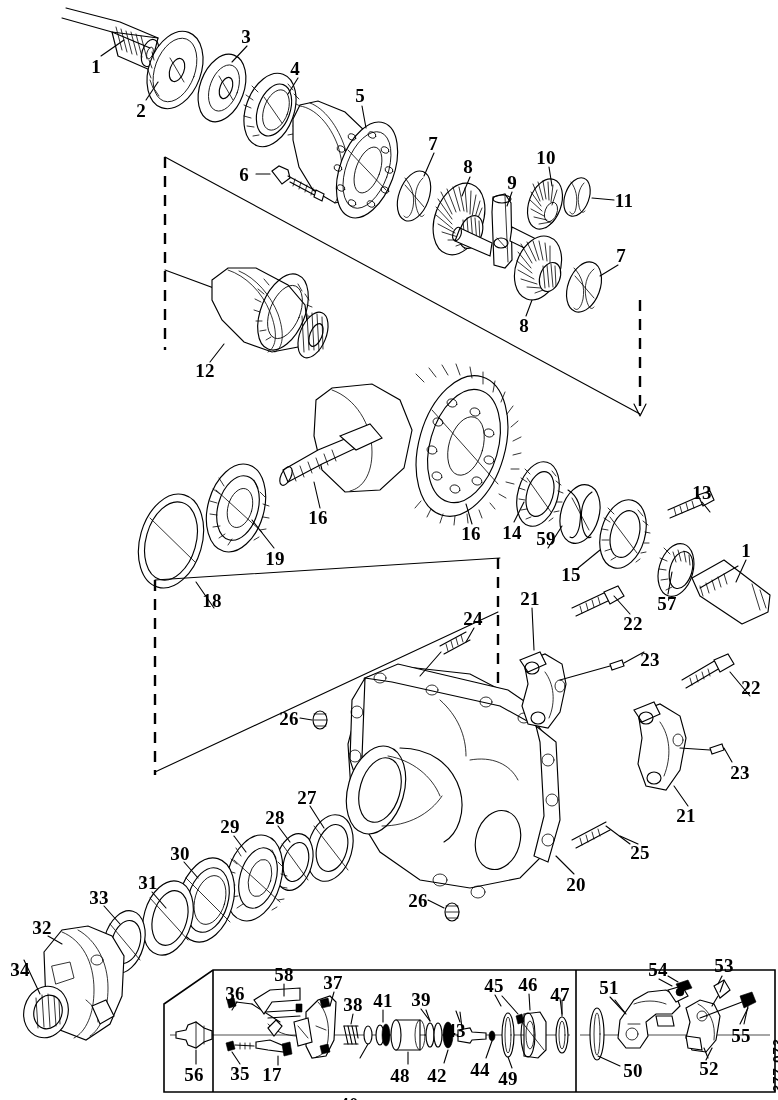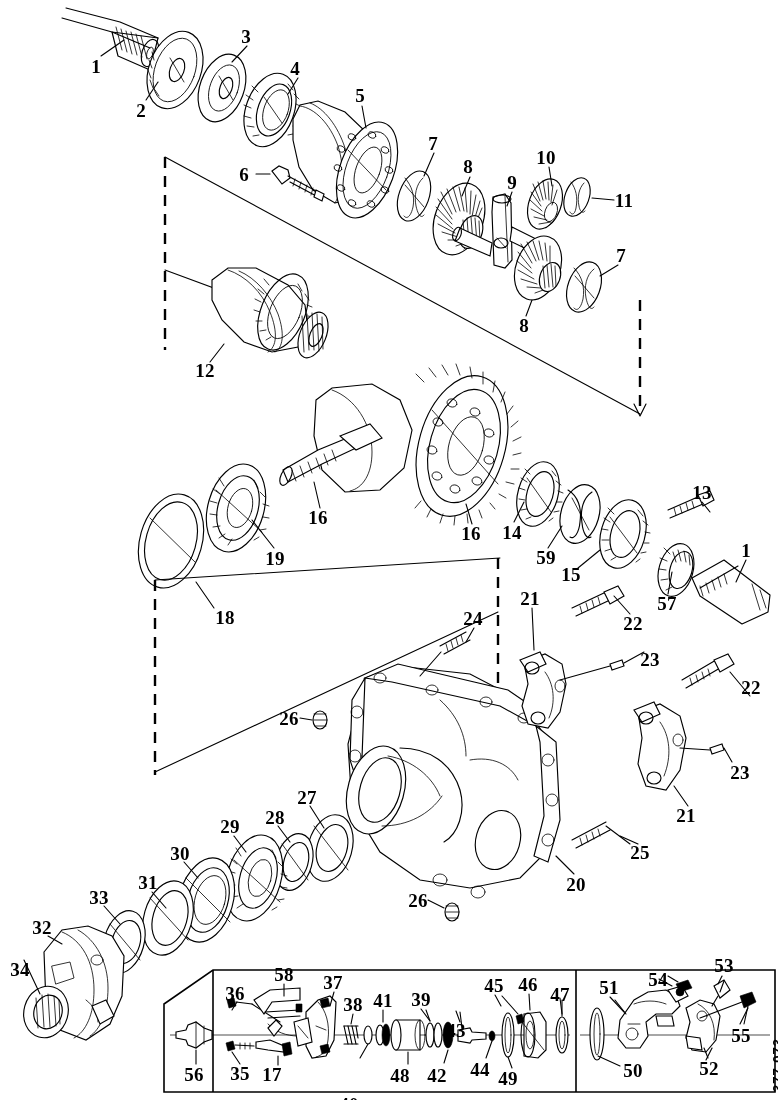--- a/index.html
+++ b/index.html
@@ -912,27 +912,27 @@
       <div class="callout" style="left: 468px; top: 166px;">8</div>
       <div class="callout" style="left: 512px; top: 182px;">9</div>
       <div class="callout" style="left: 546px; top: 157px;">10</div>
       <div class="callout" style="left: 624px; top: 200px;">11</div>
       <div class="callout" style="left: 524px; top: 325px;">8</div>
       <div class="callout" style="left: 621px; top: 255px;">7</div>
       <div class="callout" style="left: 205px; top: 370px;">12</div>
       <div class="callout" style="left: 318px; top: 517px;">16</div>
       <div class="callout" style="left: 471px; top: 533px;">16</div>
       <div class="callout" style="left: 512px; top: 532px;">14</div>
-      <div class="callout" style="left: 546px; top: 557px;">59</div>
+      <div class="callout" style="left: 546px; top: 538px;">59</div>
       <div class="callout" style="left: 571px; top: 574px;">15</div>
       <div class="callout" style="left: 702px; top: 492px;">13</div>
       <div class="callout" style="left: 667px; top: 603px;">57</div>
       <div class="callout" style="left: 746px; top: 550px;">1</div>
       <div class="callout" style="left: 275px; top: 558px;">19</div>
-      <div class="callout" style="left: 212px; top: 617px; margin-left: 13px;">18</div>
+      <div class="callout" style="left: 212px; top: 600px;">18</div>
       <div class="callout" style="left: 473px; top: 618px;">24</div>
       <div class="callout" style="left: 289px; top: 718px;">26</div>
       <div class="callout" style="left: 530px; top: 598px;">21</div>
       <div class="callout" style="left: 633px; top: 623px;">22</div>
       <div class="callout" style="left: 650px; top: 659px;">23</div>
       <div class="callout" style="left: 751px; top: 687px;">22</div>
       <div class="callout" style="left: 740px; top: 772px;">23</div>
       <div class="callout" style="left: 686px; top: 815px;">21</div>
       <div class="callout" style="left: 640px; top: 852px;">25</div>
       <div class="callout" style="left: 576px; top: 884px;">20</div>
@@ -958,21 +958,21 @@
       <div class="callout" style="left: 421px; top: 999px;">39</div>
       <div class="callout" style="left: 437px; top: 1075px;">42</div>
       <div class="callout" style="left: 456px; top: 1001px; margin-top: 29px;">43</div>
       <div class="callout" style="left: 480px; top: 1069px;">44</div>
       <div class="callout" style="left: 494px; top: 985px;">45</div>
       <div class="callout" style="left: 508px; top: 1078px;">49</div>
       <div class="callout" style="left: 528px; top: 984px; text-align: right;">46</div>
       <div class="callout" style="left: 560px; top: 988px; margin-top: 6px;">47</div>
       <div class="callout" style="left: 633px; top: 1070px;">50</div>
       <div class="callout" style="left: 609px; top: 987px;">51</div>
-      <div class="callout" style="left: 658px; top: 969px; margin-top: 10px;">54</div>
+      <div class="callout" style="left: 658px; top: 969px;">54</div>
       <div class="callout" style="left: 724px; top: 965px;">53</div>
       <div class="callout" style="left: 741px; top: 1035px;">55</div>
       <div class="callout" style="left: 709px; top: 1068px;">52</div>
     </div>
 
   <div class="wm" style="left:770px; top:1092px;">377 073</div>
 
 </div>
 
 </body></html>

